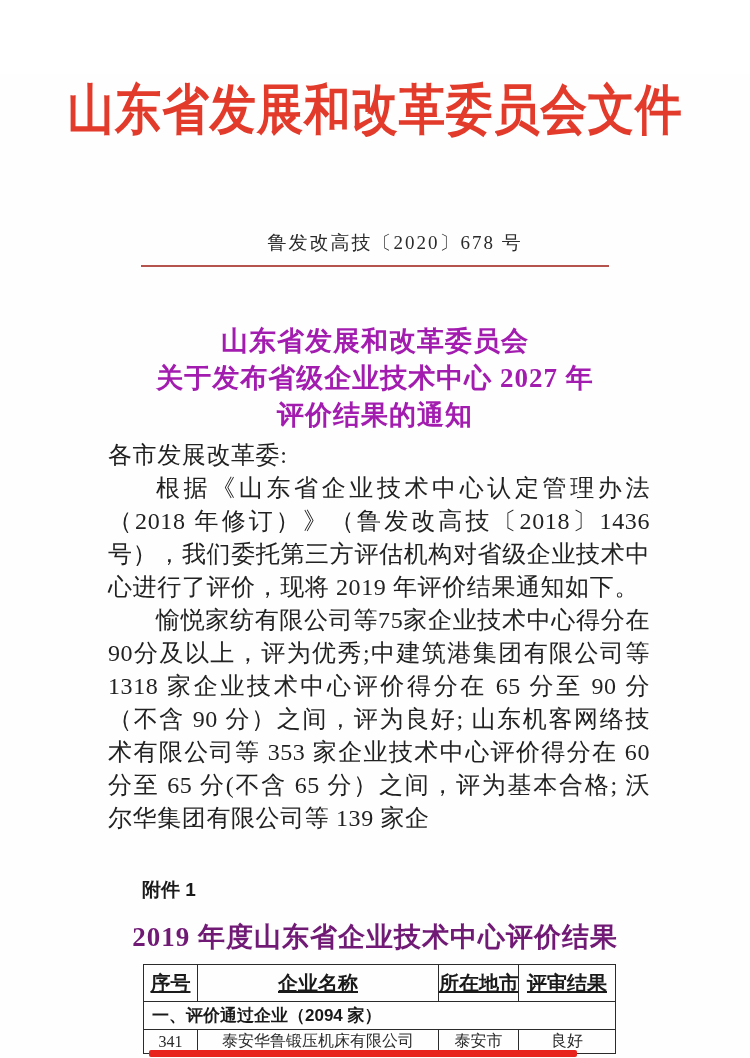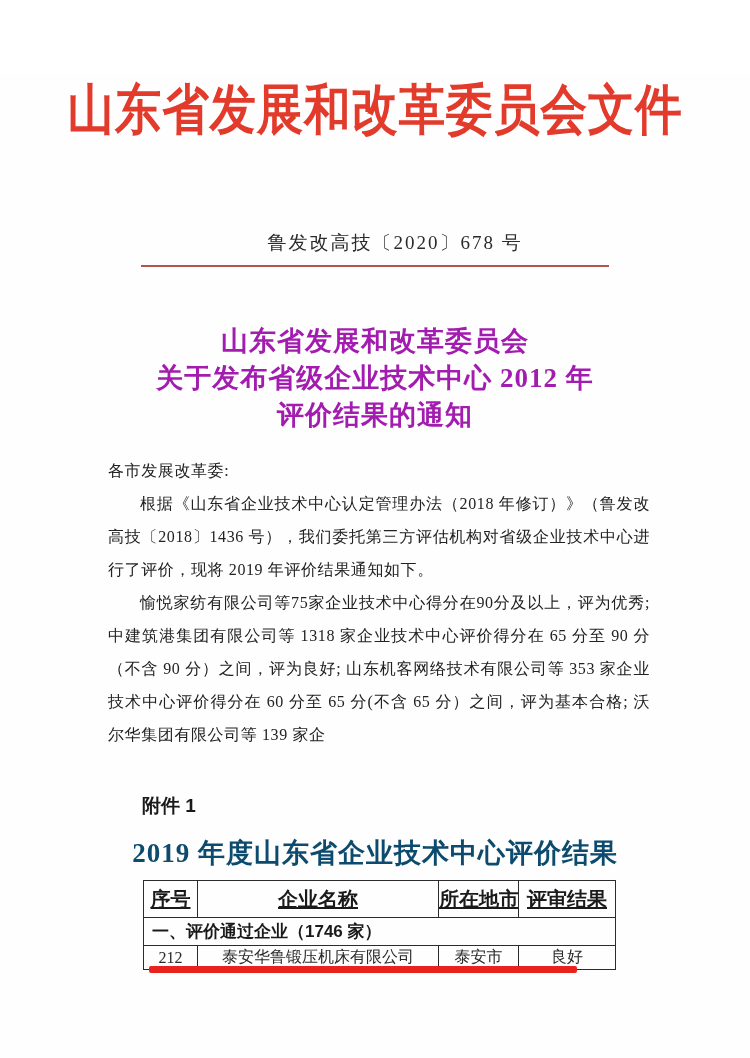--- a/index.html
+++ b/index.html
@@ -54,43 +54,43 @@
     margin-top: 56px;
     text-align: center;
     font-weight: bold;
     font-size: 27px;
     line-height: 37px;
     color: #a21caf;
     letter-spacing: 1px;
   }
   
   .body-text {
-    margin: 20px 100px 0 108px;
-    font-size: 16px;
+    margin: 5px 100px 0 108px;
+    font-size: 24px;
     line-height: 33px;
     text-align: justify;
     letter-spacing: 0.6px;
     color: #222;
   }
   .body-text p.indent { text-indent: 2em; }
   
   .attachment-label {
     margin: 42px 0 0 142px;
     font-size: 19px;
     font-weight: bold;
     font-family: "Liberation Sans", "DejaVu Sans", sans-serif;
     color: #1a1a1a;
   }
   .table-title {
     margin-top: 16px;
     text-align: center;
     font-size: 27px;
     font-weight: bold;
     letter-spacing: 1px;
-    color: #0c4a6e;
+    color: #701a75;
     font-family: "Liberation Serif", "DejaVu Serif", serif;
   }
   
   .table-wrap {
     position: relative;
     width: 472px;
     margin: 9px 0 0 143px;
   }
   table.results {
     width: 472px;
@@ -147,21 +147,21 @@
 <div class="page">
 
   <div class="red-header">山东省发展和改革委员会文件</div>
 
   <div class="doc-number">鲁发改高技〔2020〕678 号</div>
 
   <div class="red-divider"></div>
 
   <div class="doc-title">
     <div>山东省发展和改革委员会</div>
-    <div>关于发布省级企业技术中心 2012 年</div>
+    <div>关于发布省级企业技术中心 2027 年</div>
     <div>评价结果的通知</div>
   </div>
 
   <div class="body-text">
     <p>各市发展改革委:</p>
     <p class="indent">根据《山东省企业技术中心认定管理办法（2018 年修订）》（鲁发改高技〔2018〕1436 号），我们委托第三方评估机构对省级企业技术中心进行了评价，现将 2019 年评价结果通知如下。</p>
     <p class="indent">愉悦家纺有限公司等75家企业技术中心得分在90分及以上，评为优秀;中建筑港集团有限公司等 1318 家企业技术中心评价得分在 65 分至 90 分（不含 90 分）之间，评为良好; 山东机客网络技术有限公司等 353 家企业技术中心评价得分在 60 分至 65 分(不含 65 分）之间，评为基本合格; 沃尔华集团有限公司等 139 家企</p>
   </div>
 
   <div class="attachment-label">附件 1</div>
@@ -171,24 +171,24 @@
   <div class="table-wrap">
     <table class="results">
       <tbody>
         <tr class="head">
           <th class="col-no">序号</th>
           <th class="col-name">企业名称</th>
           <th class="col-city">所在地市</th>
           <th class="col-result">评审结果</th>
         </tr>
         <tr class="section">
-          <td colspan="4">一、评价通过企业（1746 家）</td>
+          <td colspan="4">一、评价通过企业（2094 家）</td>
         </tr>
         <tr class="data">
-          <td>212</td>
+          <td>341</td>
           <td>泰安华鲁锻压机床有限公司</td>
           <td>泰安市</td>
           <td>良好</td>
         </tr>
       </tbody>
     </table>
     <div class="red-underline"></div>
   </div>
 
 </div>

